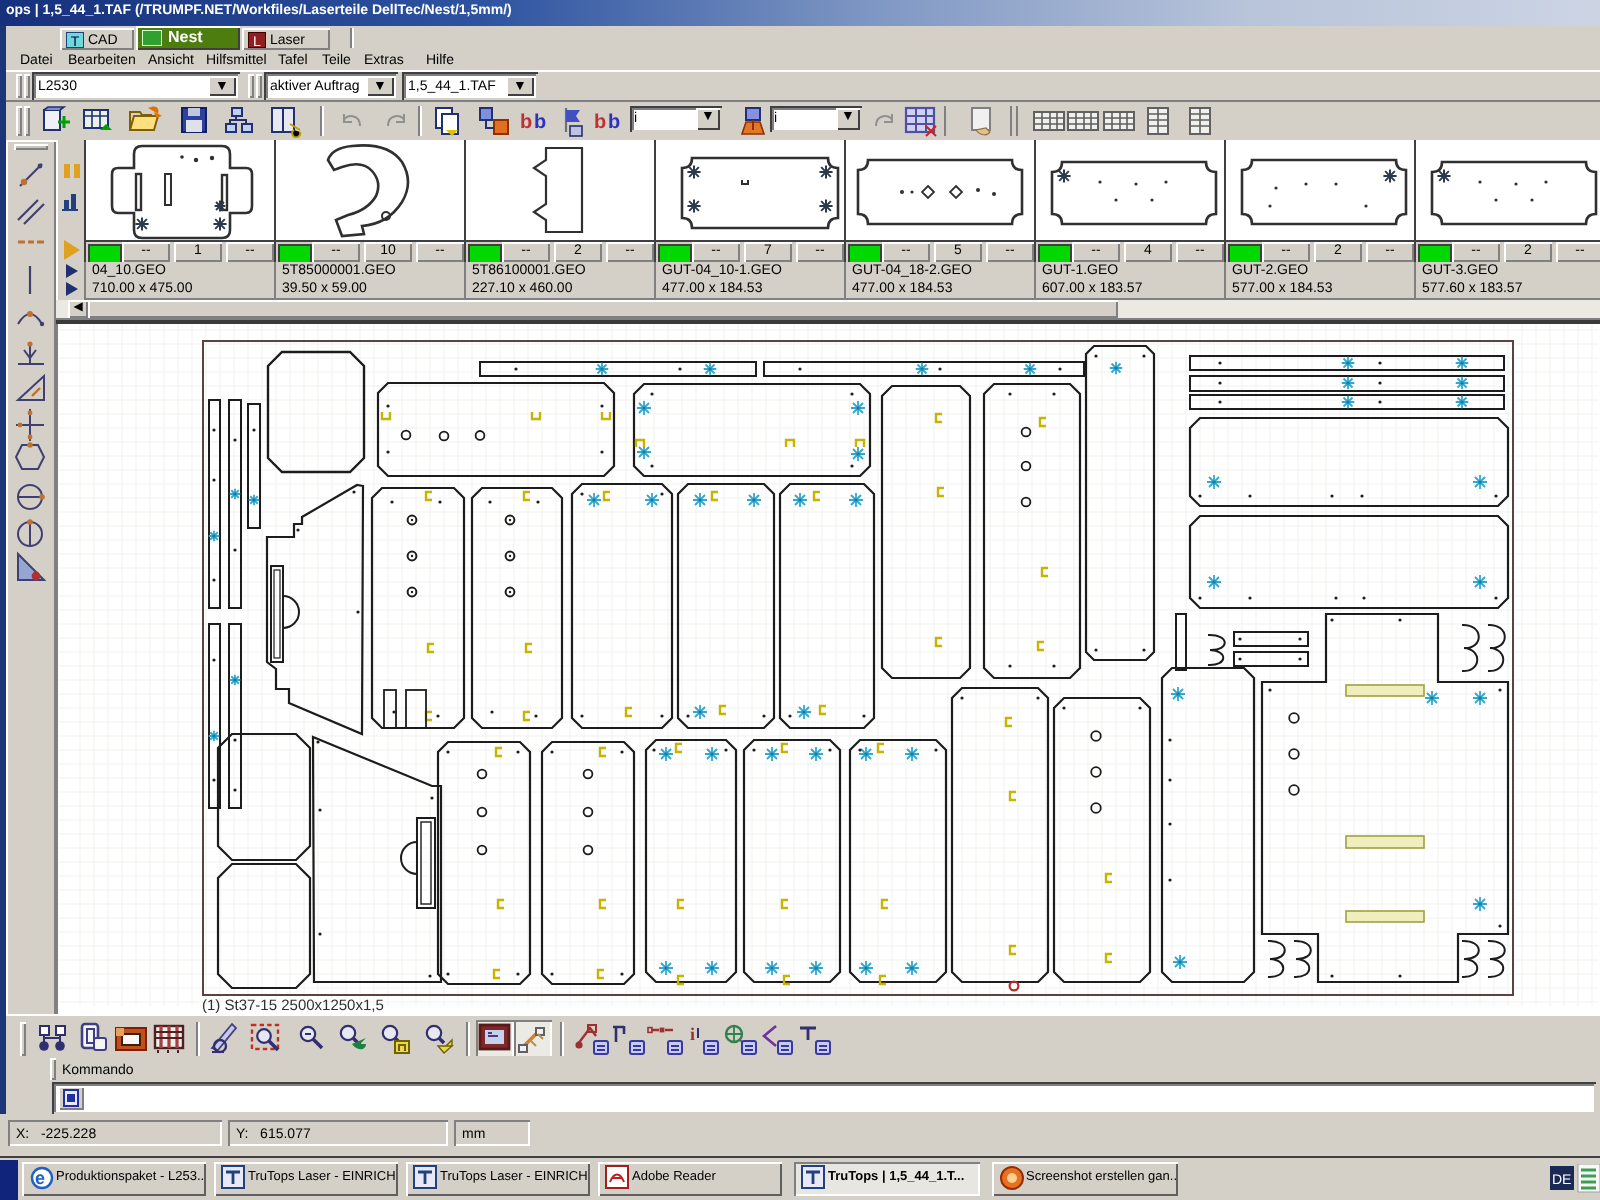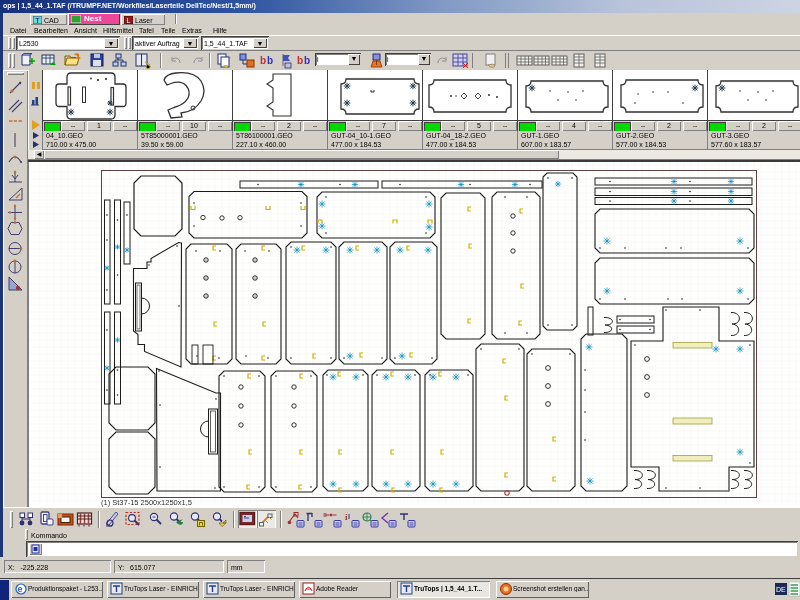--- a/index.html
+++ b/index.html
@@ -23,21 +23,21 @@
 <div class="abs" style="left:0;top:13px;width:3px;height:563px;background:#1c3577;"></div>
 
 <div class="abs" style="left:3px;top:13px;width:797px;height:12px;background:#d4d0c8;">
  <div class="abs raised" style="left:27px;top:1px;width:37px;height:11px;background:#d4d0c8;">
    <svg class="abs" style="left:3px;top:2px" width="9" height="8">
         <rect x="0" y="0" width="9" height="8" fill="#6fd8d8" stroke="#204080" stroke-width="1"></rect>
         <text x="4.5" y="7" font-size="7" text-anchor="middle" fill="#004">T</text>
       </svg>
    <span class="abs t7" style="left:14px;top:2px;">CAD</span>
  </div>
- <div class="abs" style="left:65px;top:0px;width:52px;height:12px;background:#ec4899;box-shadow:inset 1px 1px 0 #fff,inset -1px -1px 0 #404040;">
+ <div class="abs" style="left:65px;top:0px;width:52px;height:12px;background:#4d7c0f;box-shadow:inset 1px 1px 0 #fff,inset -1px -1px 0 #404040;">
    <svg class="abs" style="left:3px;top:2px" width="10" height="8">
         <rect x="0" y="0" width="10" height="8" fill="#30a030" stroke="#d0ffd0" stroke-width="1"></rect>
       </svg>
    <span class="abs" style="left:16px;top:1px;font-size:8px;color:#fff;font-weight:bold;">Nest</span>
  </div>
  <div class="abs raised" style="left:118px;top:1px;width:44px;height:11px;background:#d4d0c8;">
    <svg class="abs" style="left:3px;top:2px" width="9" height="8">
         <rect x="0" y="0" width="9" height="8" fill="#902020" stroke="#400" stroke-width="1"></rect>
         <text x="4.5" y="7" font-size="7" text-anchor="middle" fill="#fff">L</text>
       </svg>

